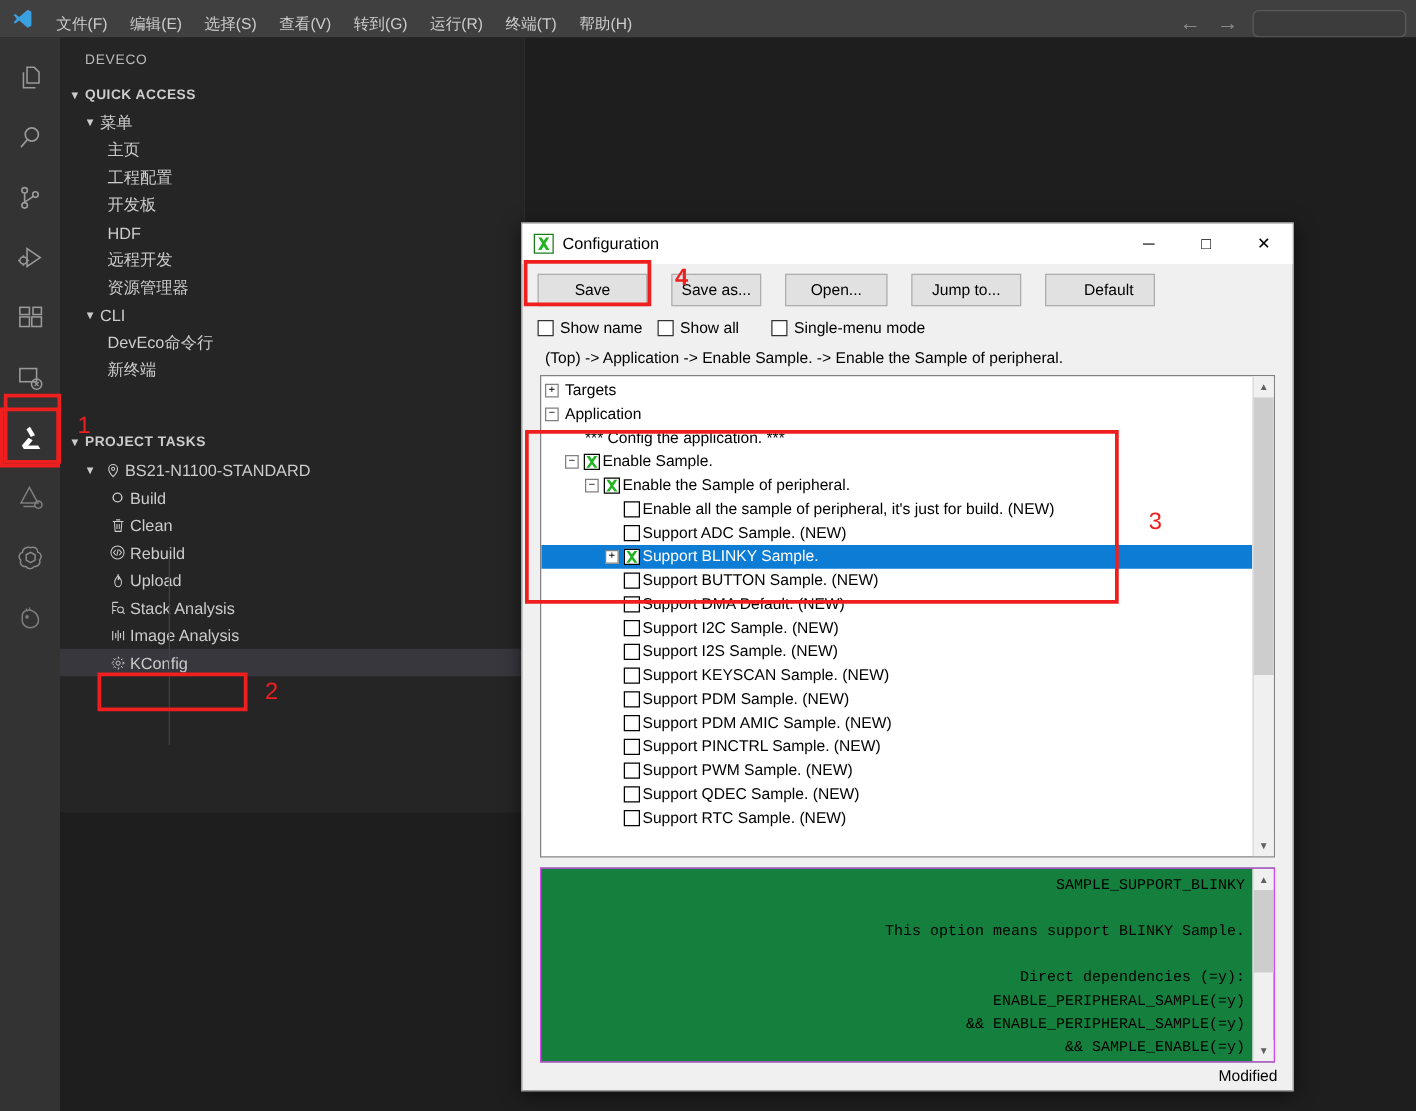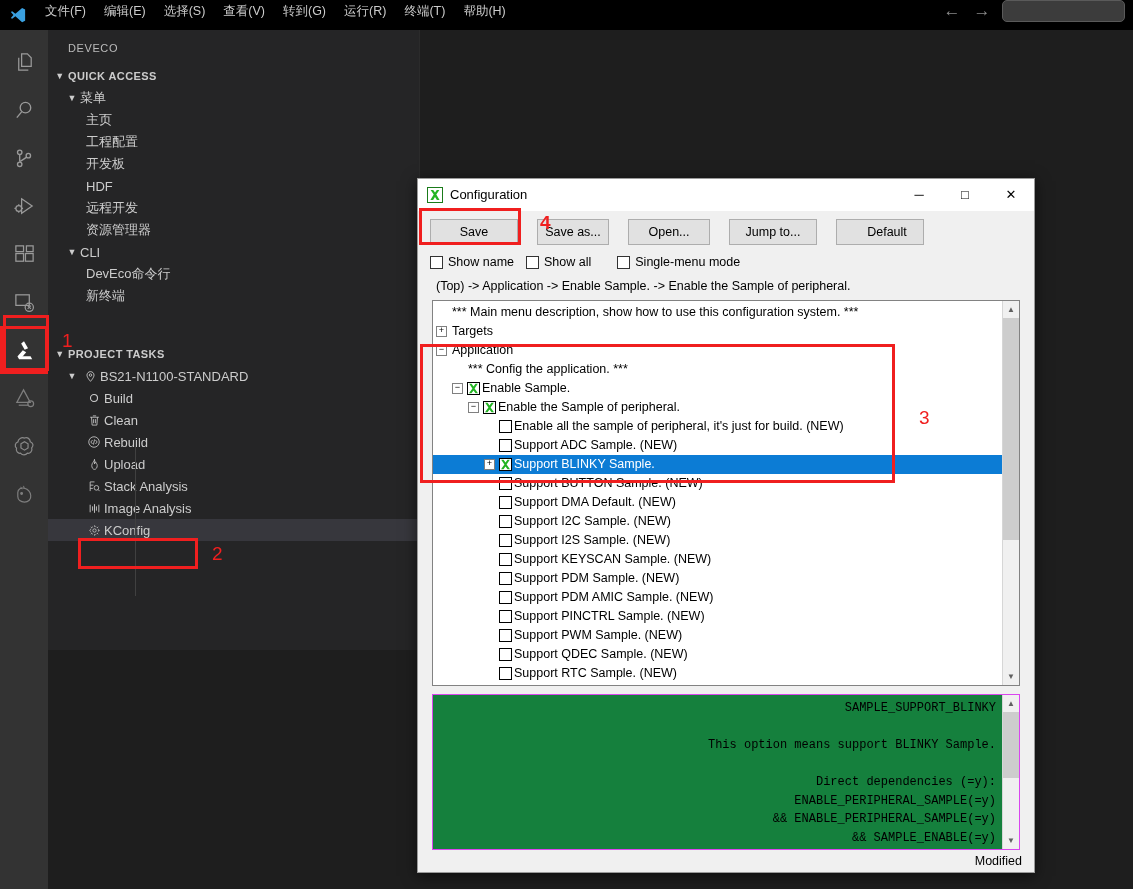--- a/index.html
+++ b/index.html
@@ -9,21 +9,21 @@
     background:#1e1e1e;
     font-family:"Liberation Sans", sans-serif;
     overflow:hidden;
     position:relative;
     -webkit-font-smoothing:antialiased;
   }
 
   
   #titlebar {
     position:absolute; left:0; top:0; width:1133px; height:30px;
-    background:#000000; display:flex; align-items:flex-start;
+    background:#404040; display:flex; align-items:flex-end;
   }
   #vscode-logo { width:36px; height:30px; display:flex; align-items:center; justify-content:center; }
   #vscode-logo svg { display:block; }
   .menu-item {
     color:#cccccc; font-size:12.5px; padding:4px 9px; white-space:nowrap;
     line-height:14px; cursor:default;
   }
   #titlebar-right {
     margin-left:auto; display:flex; align-items:center; gap:10px; padding-right:8px;
   }
@@ -470,24 +470,20 @@
       <span class="chk-box"></span>
       <span>Single-menu mode</span>
     </label>
   </div>
 
   <div id="dlg-breadcrumb">(Top) -&gt; Application -&gt; Enable Sample. -&gt; Enable the Sample of peripheral.</div>
 
   <div id="tree-wrap">
     <div id="tree">
         <div class="t-row lvl0">
-          <span class="t-spacer"></span>
-          <span class="t-text">*** Main menu description, show how to use this configuration system. ***</span>
-        </div>
-        <div class="t-row lvl0">
           <span class="t-exp">+</span>
           <span class="t-text">Targets</span>
         </div>
         <div class="t-row lvl0">
           <span class="t-exp">−</span>
           <span class="t-text">Application</span>
         </div>
         <div class="t-row lvl1">
           <span class="t-spacer"></span>
           <span class="t-text">*** Config the application. ***</span>

